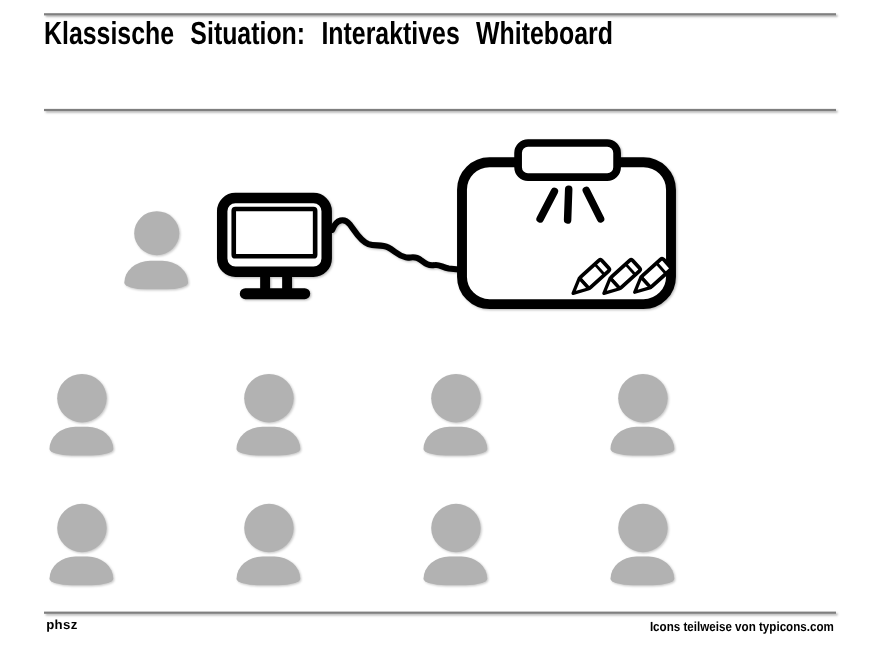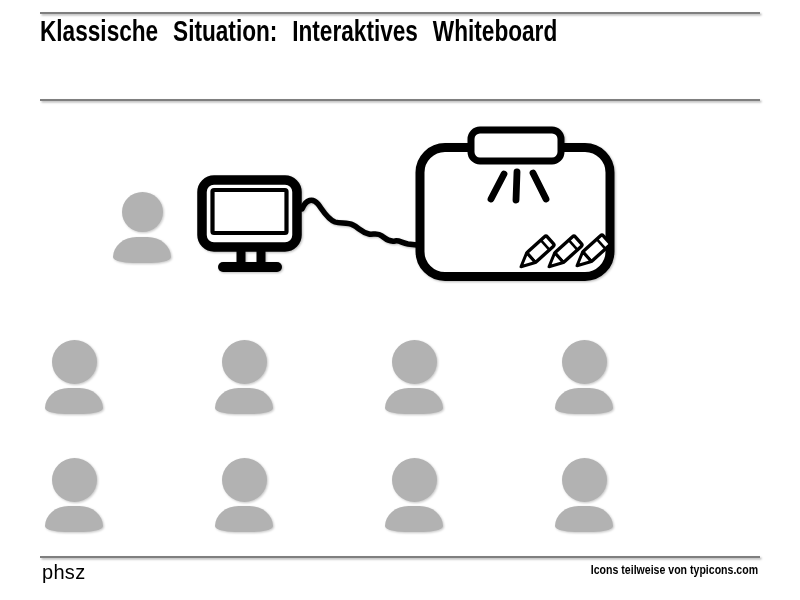--- a/index.html
+++ b/index.html
@@ -46,21 +46,21 @@
     display:grid;grid-template-columns:repeat(4,58px);
     column-gap:112px;row-gap:44px;
   }
   .equipment{
     position:absolute;left:0;top:0;width:800px;height:600px;
     filter:drop-shadow(1px 1.5px 1px rgba(0,0,0,0.28));
     pointer-events:none;
   }
   .footer-logo{
     position:absolute;left:42px;top:562px;
-    font-size:20px;font-weight:normal;color:var(--text);line-height:1;
+    font-size:12px;font-weight:bold;color:var(--text);line-height:1;
     letter-spacing:0.3px;
     text-align:center;
   }
   .footer-credit{
     position:absolute;right:42px;top:564px;
     font-size:12px;font-weight:bold;color:var(--text);line-height:1;
     white-space:nowrap;transform:scaleX(0.88);transform-origin:100% 0;
   }
 </style>
 </head>

